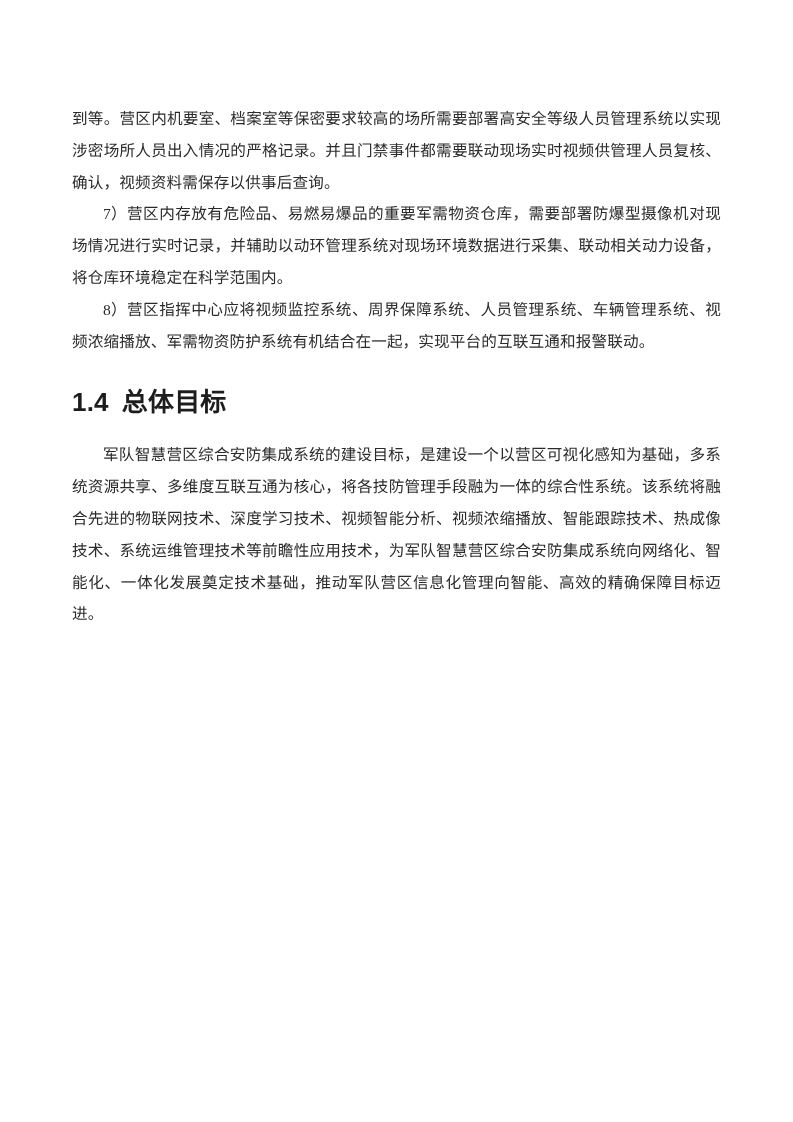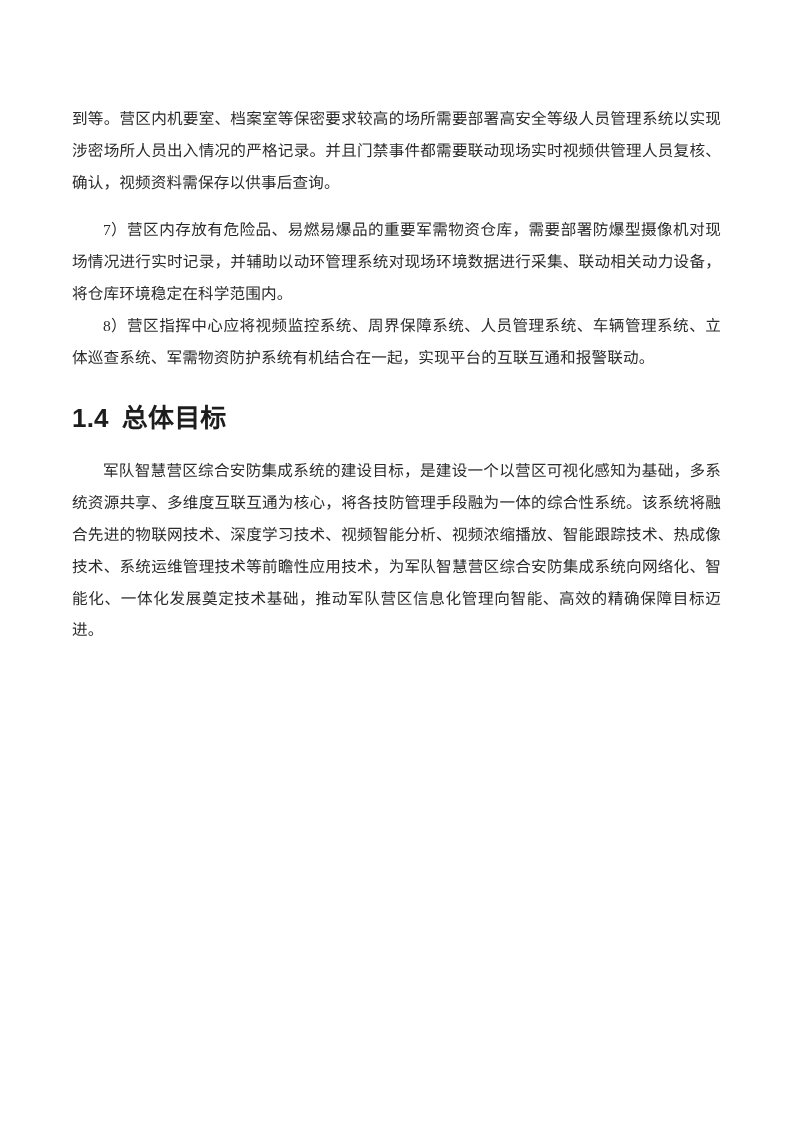--- a/index.html
+++ b/index.html
@@ -80,36 +80,36 @@
     letter-spacing: 0.2px;
     text-indent: 0;
   }
   .heading .h-num {
     margin-right: 13px;
   }
 
   
   .blk-p5  { margin-top: 0; }
   .blk-p6  { margin-top: 0; }
-  .blk-p7  { margin-top: 16px; }
+  .blk-p7  { margin-top: 0; }
   .blk-p8  { margin-top: 0; }
   .blk-head{ margin-top: 31px; margin-bottom: 0; }
   .blk-goal{ margin-top: 23px; }
 </style>
 </head>
 <body>
 
 <div class="page">
   <div class="content">
 
     <p class="para cont blk-p5">到等。营区内机要室、档案室等保密要求较高的场所需要部署高安全等级人员管理系统以实现涉密场所人员出入情况的严格记录。并且门禁事件都需要联动现场实时视频供管理人员复核、确认，视频资料需保存以供事后查询。</p>
 
 
     <p class="para numbered blk-p7"><span class="num-marker">7）</span><span>营区内存放有危险品、易燃易爆品的重要军需物资仓库，需要部署防爆型摄像机对现场情况进行实时记录，并辅助以动环管理系统对现场环境数据进行采集、联动相关动力设备，将仓库环境稳定在科学范围内。</span></p>
 
-    <p class="para numbered blk-p8"><span class="num-marker">8）</span><span>营区指挥中心应将视频监控系统、周界保障系统、人员管理系统、车辆管理系统、立体巡查系统、军需物资防护系统有机结合在一起，实现平台的互联互通和报警联动。</span></p>
+    <p class="para numbered blk-p8"><span class="num-marker">8）</span><span>营区指挥中心应将视频监控系统、周界保障系统、人员管理系统、车辆管理系统、视频浓缩播放、军需物资防护系统有机结合在一起，实现平台的互联互通和报警联动。</span></p>
 
     <h2 class="heading blk-head"><span class="h-num">1.4</span><span>总体目标</span></h2>
 
     <p class="para indent blk-goal">军队智慧营区综合安防集成系统的建设目标，是建设一个以营区可视化感知为基础，多系统资源共享、多维度互联互通为核心，将各技防管理手段融为一体的综合性系统。该系统将融合先进的物联网技术、深度学习技术、视频智能分析、视频浓缩播放、智能跟踪技术、热成像技术、系统运维管理技术等前瞻性应用技术，为军队智慧营区综合安防集成系统向网络化、智能化、一体化发展奠定技术基础，推动军队营区信息化管理向智能、高效的精确保障目标迈进。</p>
 
   </div>
 </div>
 
 </body></html>

